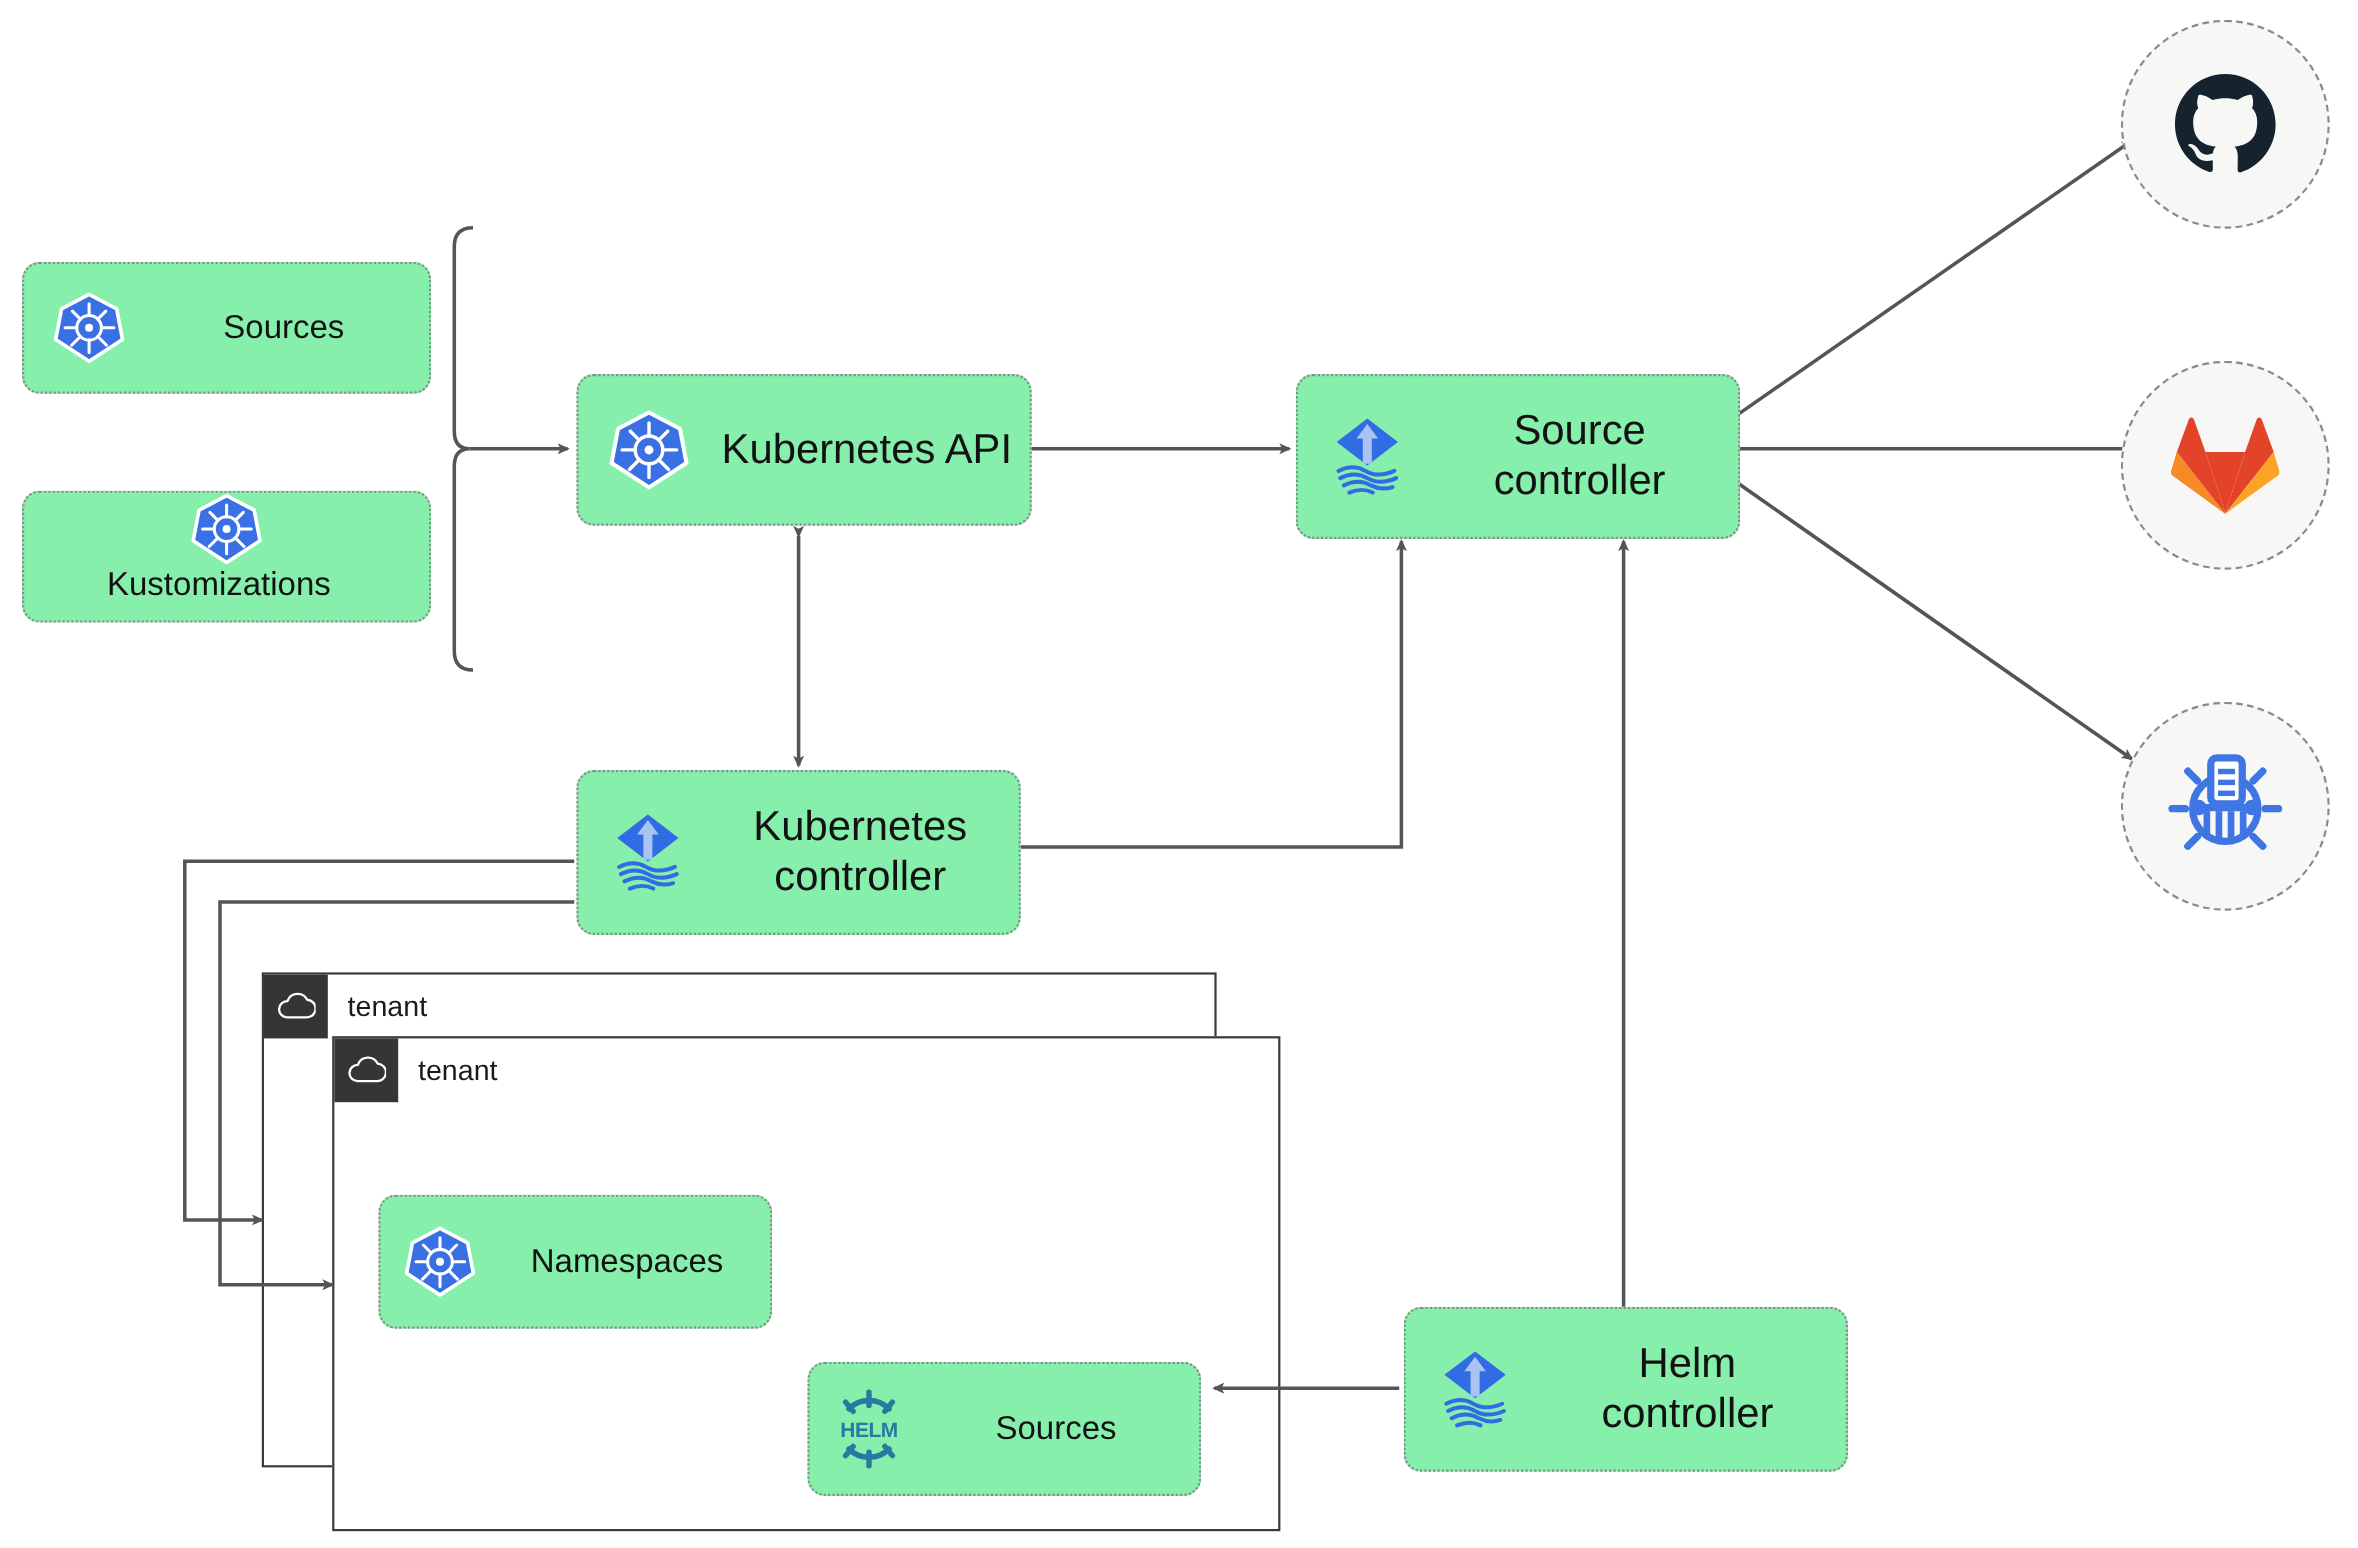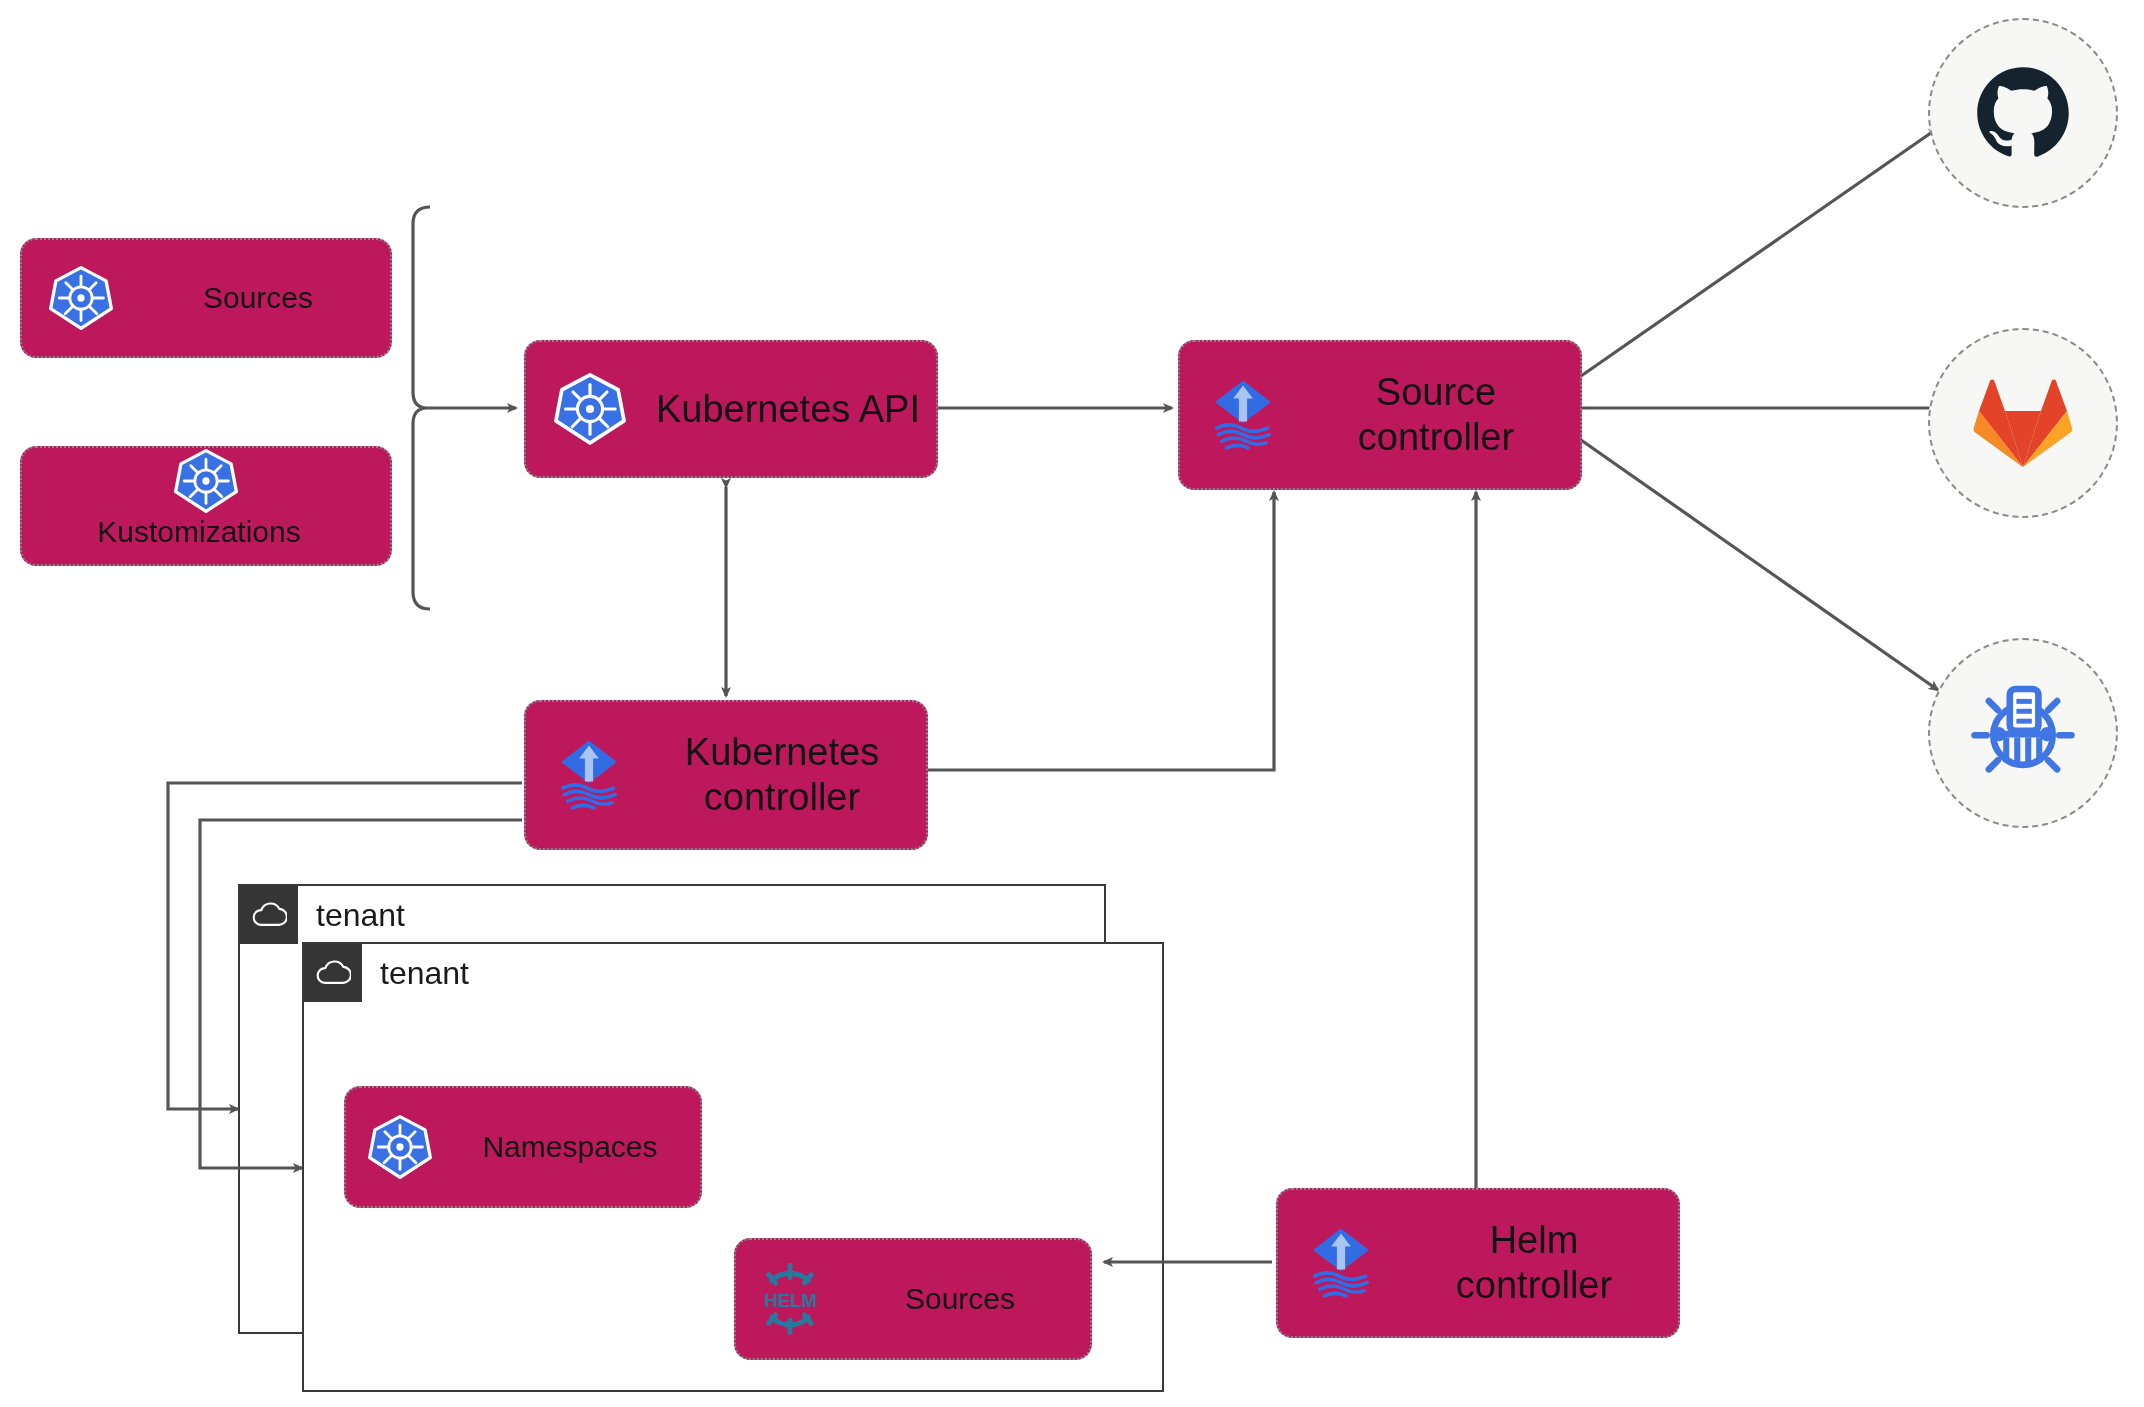--- a/index.html
+++ b/index.html
@@ -11,21 +11,21 @@
     font-family: "Liberation Sans", sans-serif;
     overflow: hidden;
     position: relative;
   }
   #stage { position: absolute; inset: 0; }
 
   
   .node {
     position: absolute;
     box-sizing: border-box;
-    background: #be185d;
+    background: #86efac;
     border: 2px dotted #8a8a8a;
     border-radius: 16px;
     display: flex;
     align-items: center;
     z-index: 5;
   }
   .node .ico {
     flex: 0 0 auto;
     display: flex; align-items: center; justify-content: center;
   }
@@ -65,21 +65,21 @@
     width: 58px;
     background: #353535;
     display: flex; align-items: center; justify-content: center;
   }
   .tenant-title {
     position: absolute;
     top: 0; left: 58px;
     height: 58px;
     display: flex; align-items: center;
     padding-left: 18px;
-    font-size: 32px;
+    font-size: 26px;
     color: #1a1a1a;
   }
 
   svg.lines {
     position: absolute; inset: 0;
     width: 2144px; height: 1407px;
     z-index: 1;
     pointer-events: none;
   }
   svg.lines.over { z-index: 8; }

